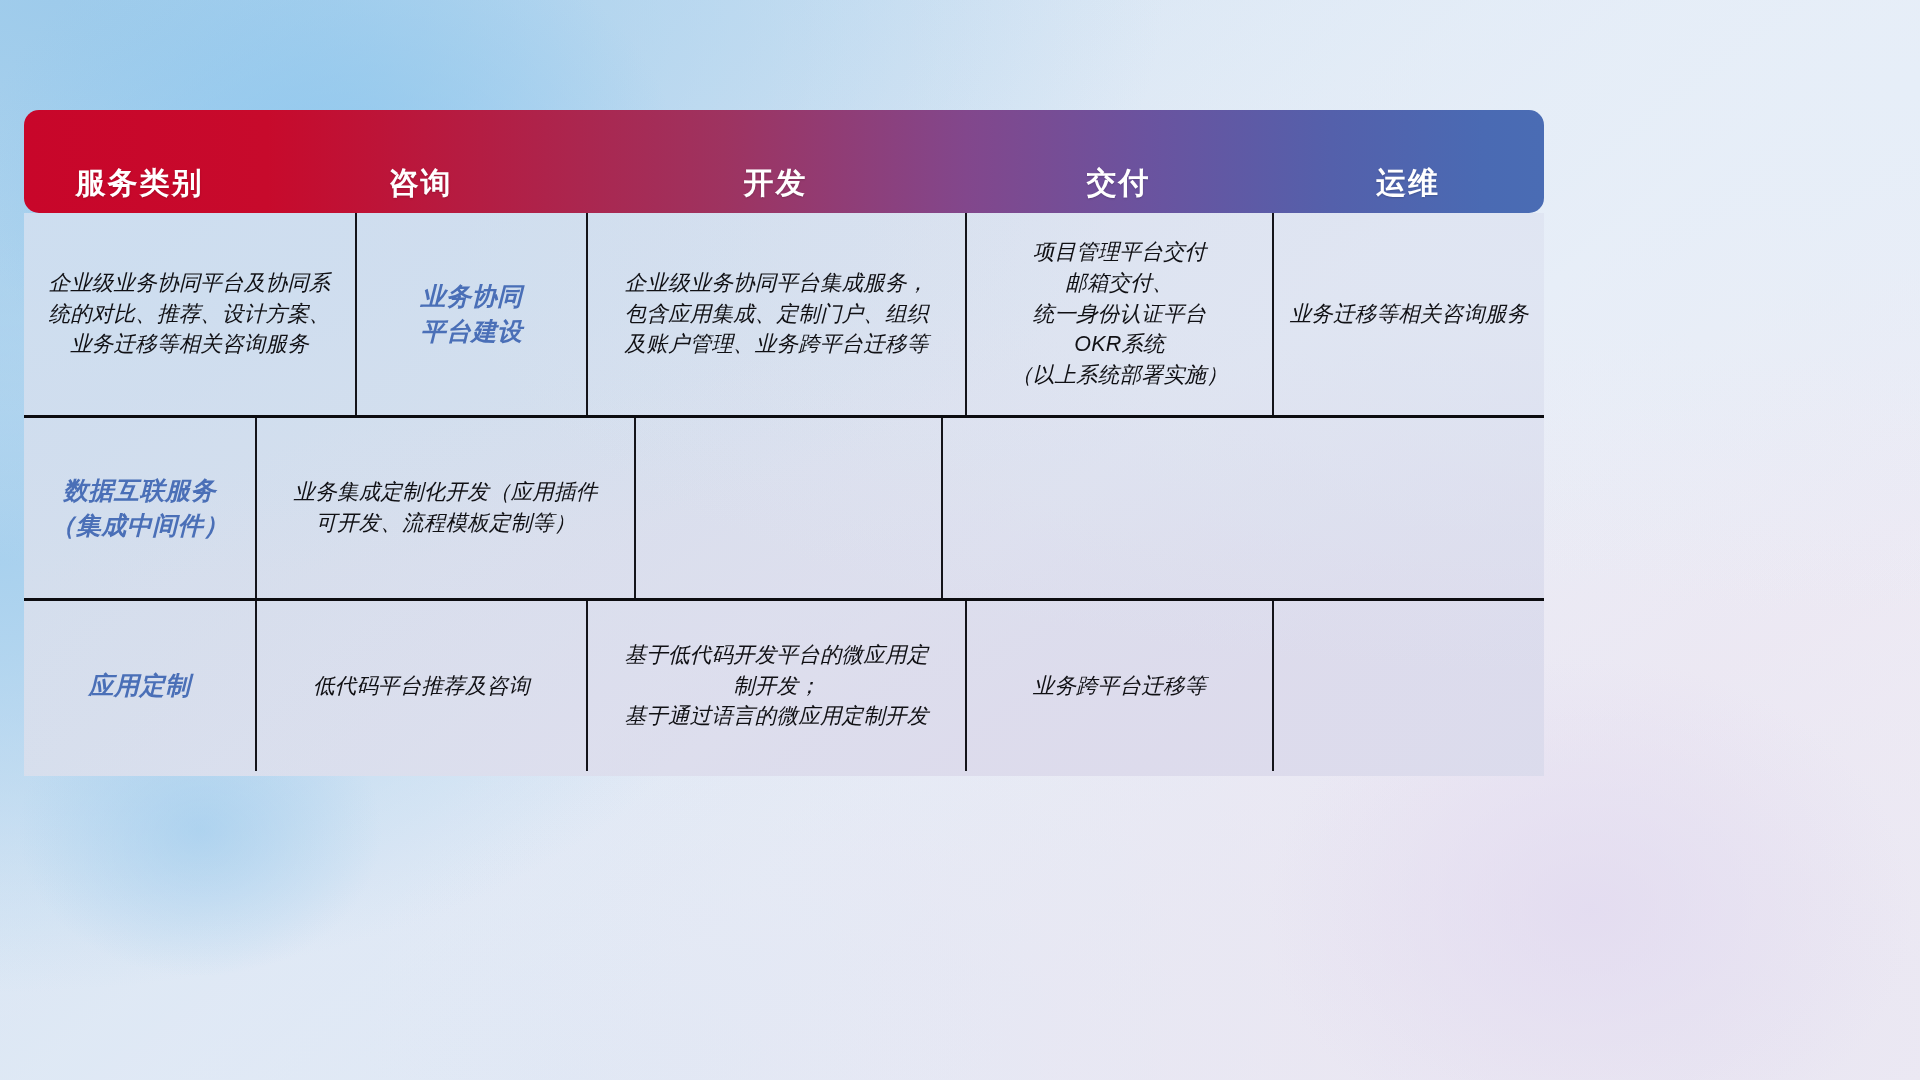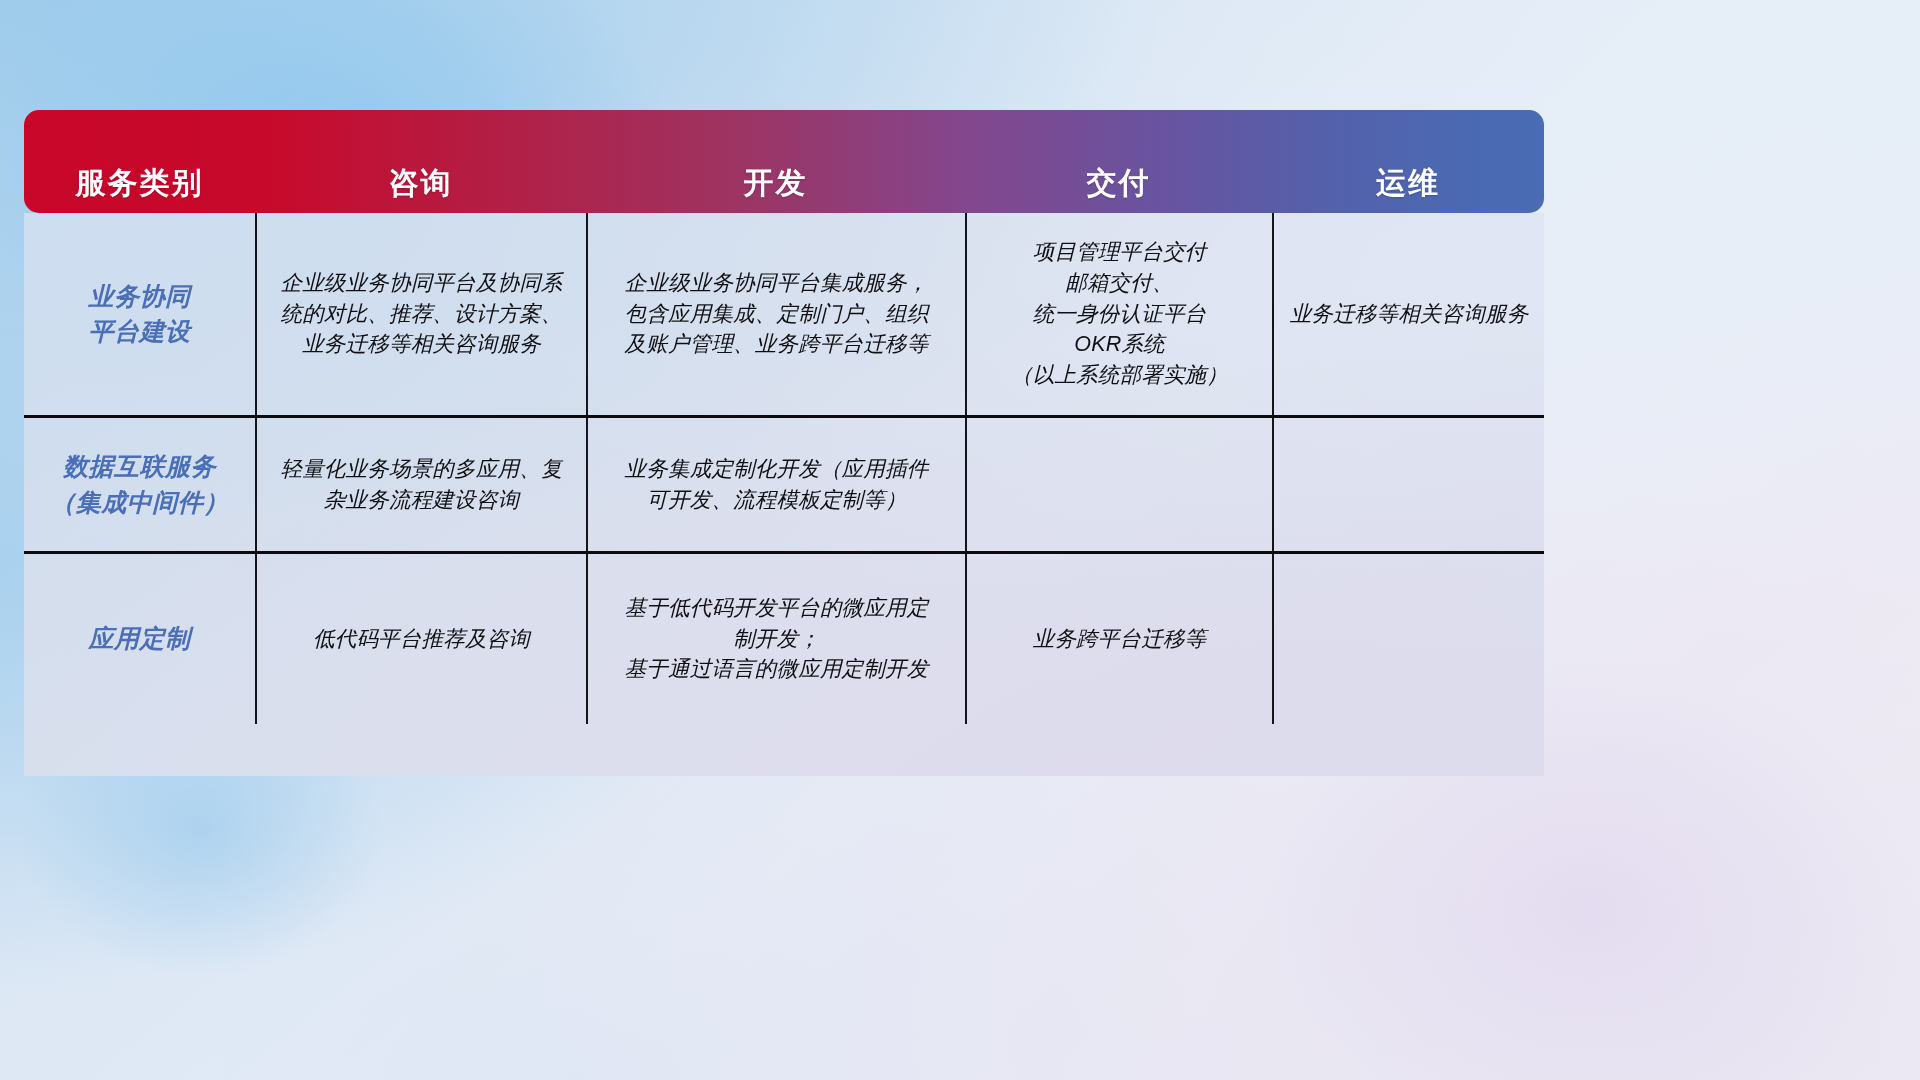--- a/index.html
+++ b/index.html
@@ -102,21 +102,21 @@
       radial-gradient(130% 130% at 72% 100%, rgba(221,219,236,0.9) 0%, rgba(221,219,236,0) 62%),
       linear-gradient(145deg, #cfdced 0%, #d6dfed 35%, #dde2ef 62%, #dcdcec 82%, #d9dced 100%);
   }
 
   .brow {
     position: relative;
     display: flex;
     width: 100%;
   }
   .brow.r1 { height: 205px; }
-  .brow.r2 { height: 136px; }
+  .brow.r2 { height: 183px; }
   .brow.r3 { height: 170px; }
 
   .brow.r1, .brow.r2 {
     border-bottom: 3px solid #0c0c10;
   }
 
   .bcell {
     display: flex;
     align-items: center;
     justify-content: center;
@@ -183,44 +183,41 @@
     <div class="hcell c4">
         <span>运维</span>
       </div>
   </div>
 
   <div id="left-accent"></div>
 
   <div id="table-body">
 
     <div class="brow r1">
+      <div class="bcell c1">
+          <span class="cell-text">企业级业务协同平台及协同系<br>统的对比、推荐、设计方案、<br>业务迁移等相关咨询服务</span>
+        </div>
       <div class="bcell c0">
           <span class="row-label">业务协同<br>平台建设</span>
-        </div>
-      <div class="bcell c1">
-          <span class="cell-text">企业级业务协同平台及协同系<br>统的对比、推荐、设计方案、<br>业务迁移等相关咨询服务</span>
         </div>
       <div class="bcell c2">
           <span class="cell-text">企业级业务协同平台集成服务，<br>包含应用集成、定制门户、组织<br>及账户管理、业务跨平台迁移等</span>
         </div>
       <div class="bcell c3">
           <span class="cell-text">项目管理平台交付<br>邮箱交付、<br>统一身份认证平台<br>OKR系统<br>（以上系统部署实施）</span>
         </div>
       <div class="bcell c4">
           <span class="cell-text">业务迁移等相关咨询服务</span>
         </div>
     </div>
 
     <div class="brow r2">
       <div class="bcell c0">
           <span class="row-label">数据互联服务<br>（集成中间件）</span>
         </div>
-      <div class="bcell c1">
-          <span class="cell-text">轻量化业务场景的多应用、复<br>杂业务流程建设咨询</span>
-        </div>
       <div class="bcell c2">
           <span class="cell-text">业务集成定制化开发（应用插件<br>可开发、流程模板定制等）</span>
         </div>
       <div class="bcell c3">
           <span class="cell-text"></span>
         </div>
       <div class="bcell c4">
           <span class="cell-text"></span>
         </div>
     </div>

